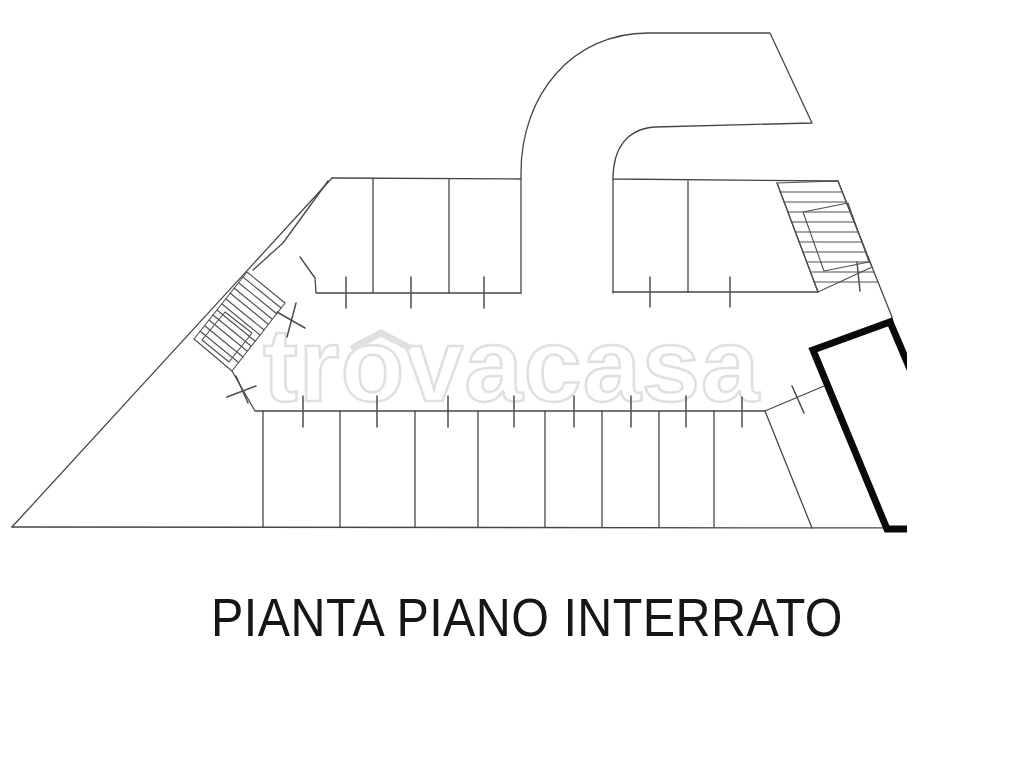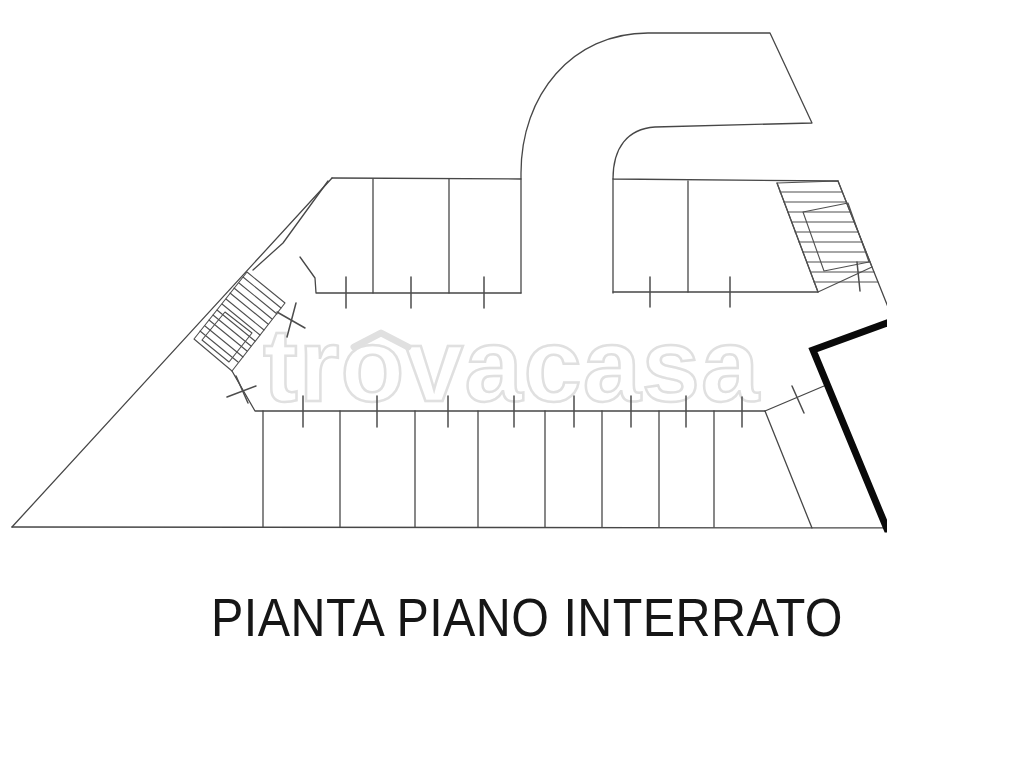--- a/index.html
+++ b/index.html
@@ -7,20 +7,21 @@
     padding: 0;
     background: #ffffff;
   }
   #stage {
     position: relative;
     width: 887px;
     height: 761px;
     background: #ffffff;
     overflow: hidden;
     font-family: "Liberation Sans", sans-serif;
+    padding-left: 20px;
   }
   #plan-svg {
     position: absolute;
     left: 0;
     top: 0;
     width: 1024px;
     height: 761px;
     display: block;
   }
   .wall    { fill: none; stroke-linecap: round; stroke-linejoin: round; }

